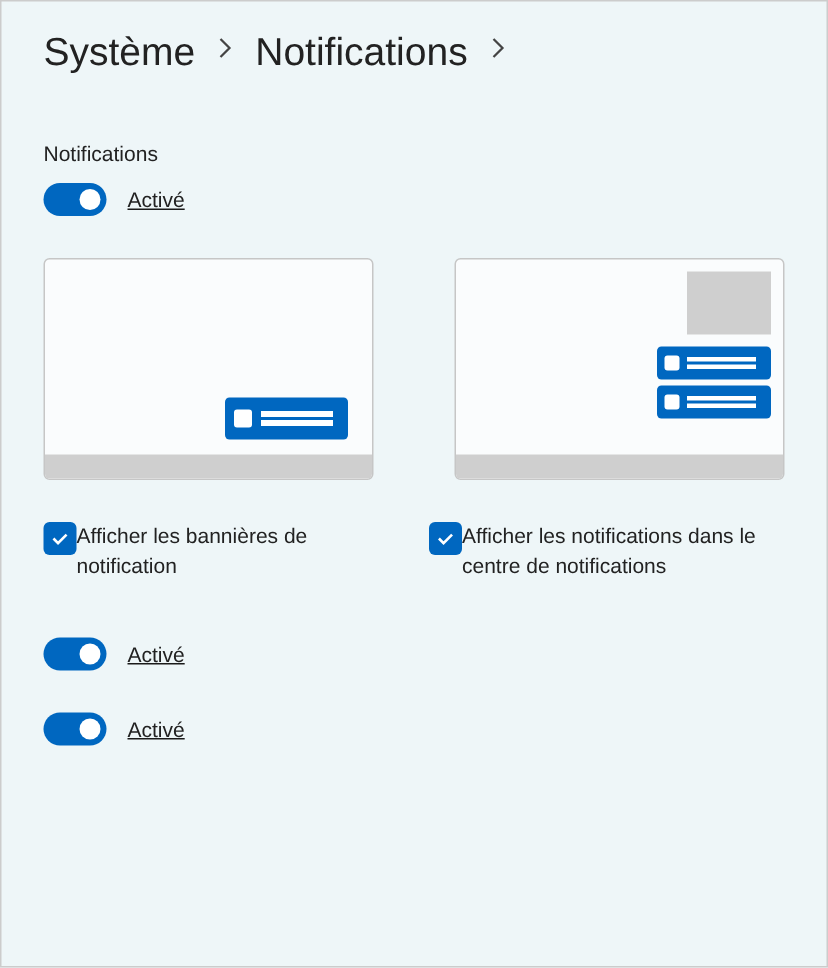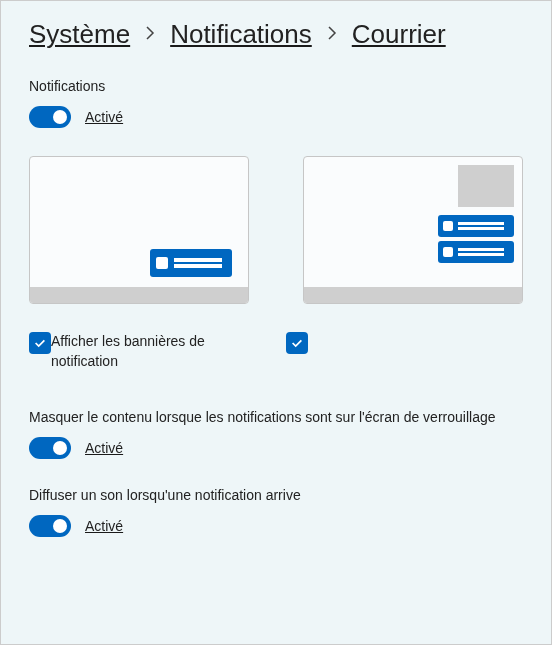--- a/index.html
+++ b/index.html
@@ -9,22 +9,21 @@
       width: 552px;
       height: 645px;
       padding: 18px 28px;
       color: #1a1a1a;
       border: 1px solid #ccc;
     }
     .breadcrumb {
       display: flex;
       align-items: center;
       gap: 14px;
-      margin-bottom: 28px;
-      text-decoration: underline;
+      margin-bottom: 44px;
     }
     .breadcrumb .crumb {
       font-size: 26px;
       font-weight: 400;
       color: #222;
     }
     .breadcrumb .chevron {
       color: #444;
     }
     .section-label {
@@ -199,21 +198,20 @@
     <svg width="12" height="16" viewBox="0 0 12 16">
         <path d="M3 2 L9 8 L3 14" stroke="#444" stroke-width="1.5" fill="none"></path>
       </svg>
   </span>
   <span class="crumb">Notifications</span>
   <span class="chevron">
     <svg width="12" height="16" viewBox="0 0 12 16">
         <path d="M3 2 L9 8 L3 14" stroke="#444" stroke-width="1.5" fill="none"></path>
       </svg>
   </span>
-  <span class="crumb">Courrier</span>
 </div>
 
 <div class="section-label">Notifications</div>
 <div class="toggle-row">
   <div class="toggle"></div>
   <span class="toggle-label">Activé</span>
 </div>
 
 <div class="previews">
   <div class="preview">
@@ -236,30 +234,29 @@
         </svg>
     </div>
     <span class="checkbox-label">Afficher les bannières de notification</span>
   </div>
   <div class="checkbox-item">
     <div class="checkbox">
       <svg viewBox="0 0 16 16">
           <path d="M3 8 L6.5 11.5 L13 5" stroke="#fff" stroke-width="2" fill="none"></path>
         </svg>
     </div>
+    <span class="checkbox-label">Afficher les notifications dans le centre de notifications</span>
   </div>
 </div>
 
 <div class="setting-block">
-  <div class="setting-desc">Masquer le contenu lorsque les notifications sont sur l'écran de verrouillage</div>
   <div class="toggle-row">
     <div class="toggle"></div>
     <span class="toggle-label">Activé</span>
   </div>
 </div>
 
 <div class="setting-block">
-  <div class="setting-desc">Diffuser un son lorsqu'une notification arrive</div>
   <div class="toggle-row">
     <div class="toggle"></div>
     <span class="toggle-label">Activé</span>
   </div>
 </div>
 
 </body></html>

